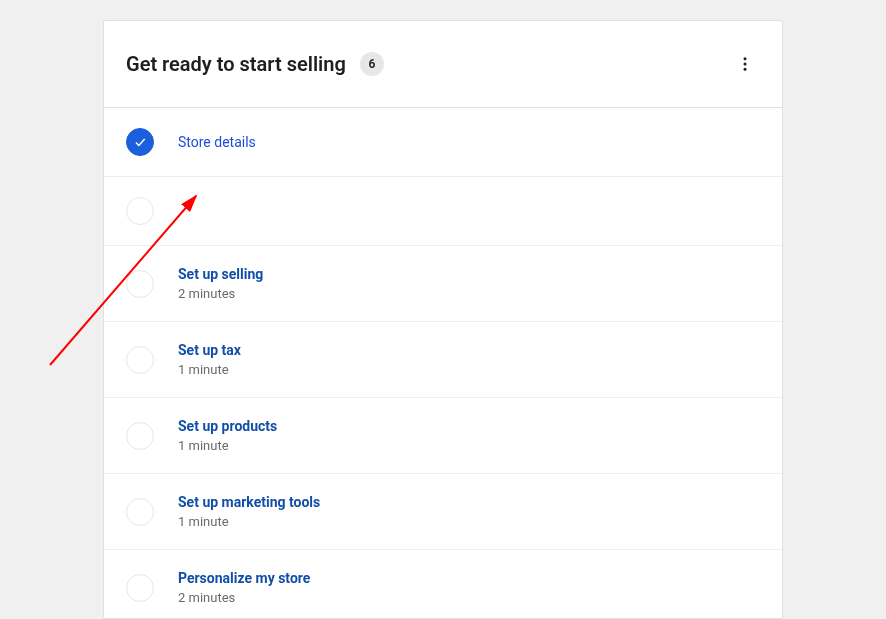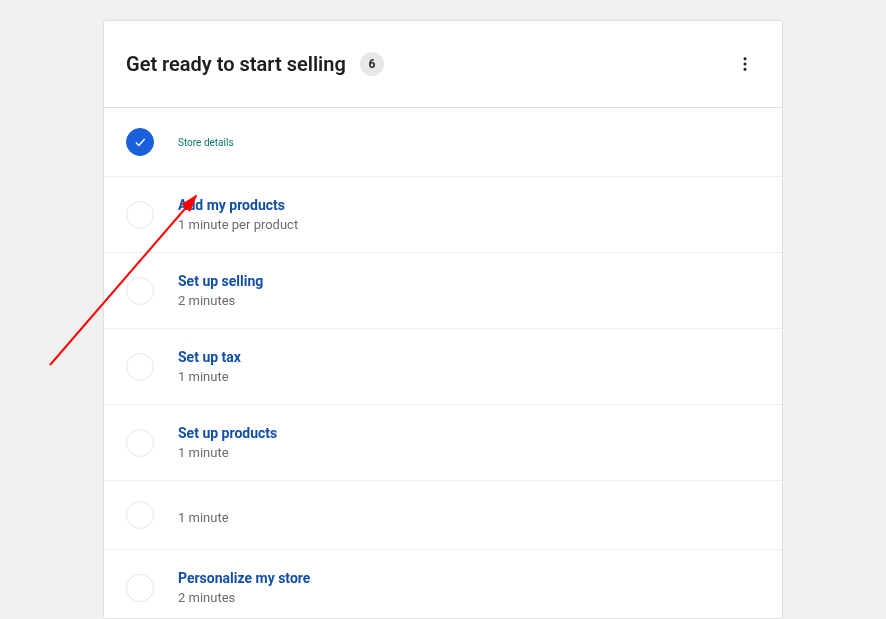--- a/index.html
+++ b/index.html
@@ -76,22 +76,22 @@
       background: #1a5fdb;
       border: 1px solid #1a5fdb;
     }
     .indicator-complete svg { width: 14px; height: 14px; stroke: #fff; stroke-width: 2.5; fill: none; }
     .indicator-incomplete {
       background: #fff;
       border: 1px solid #e7e7e7;
     }
     .task-content { display: flex; flex-direction: column; }
     .task-label-complete {
-      color: #0f766e;
-      font-size: 10px;
+      color: #1d4ed8;
+      font-size: 14px;
     }
     .task-label {
       color: #124fa8;
       font-size: 14px;
       font-weight: 700;
     }
     .task-time {
       color: #6b6b6b;
       font-size: 13px;
       margin-top: 4px;
@@ -126,24 +126,20 @@
           <polyline points="5,13 10,18 20,7"></polyline>
         </svg>
     </div>
     <div class="task-content">
       <div class="task-label-complete">Store details</div>
     </div>
   </div>
 
   <div class="task-row">
     <div class="indicator indicator-incomplete"></div>
-    <div class="task-content">
-      <div class="task-label">Add my products</div>
-      <div class="task-time">1 minute per product</div>
-    </div>
   </div>
 
   <div class="task-row">
     <div class="indicator indicator-incomplete"></div>
     <div class="task-content">
       <div class="task-label">Set up selling</div>
       <div class="task-time">2 minutes</div>
     </div>
   </div>
 
@@ -159,20 +155,21 @@
     <div class="indicator indicator-incomplete"></div>
     <div class="task-content">
       <div class="task-label">Set up products</div>
       <div class="task-time">1 minute</div>
     </div>
   </div>
 
   <div class="task-row">
     <div class="indicator indicator-incomplete"></div>
     <div class="task-content">
+      <div class="task-label">Set up marketing tools</div>
       <div class="task-time">1 minute</div>
     </div>
   </div>
 
   <div class="task-row">
     <div class="indicator indicator-incomplete"></div>
     <div class="task-content">
       <div class="task-label">Personalize my store</div>
       <div class="task-time">2 minutes</div>
     </div>

